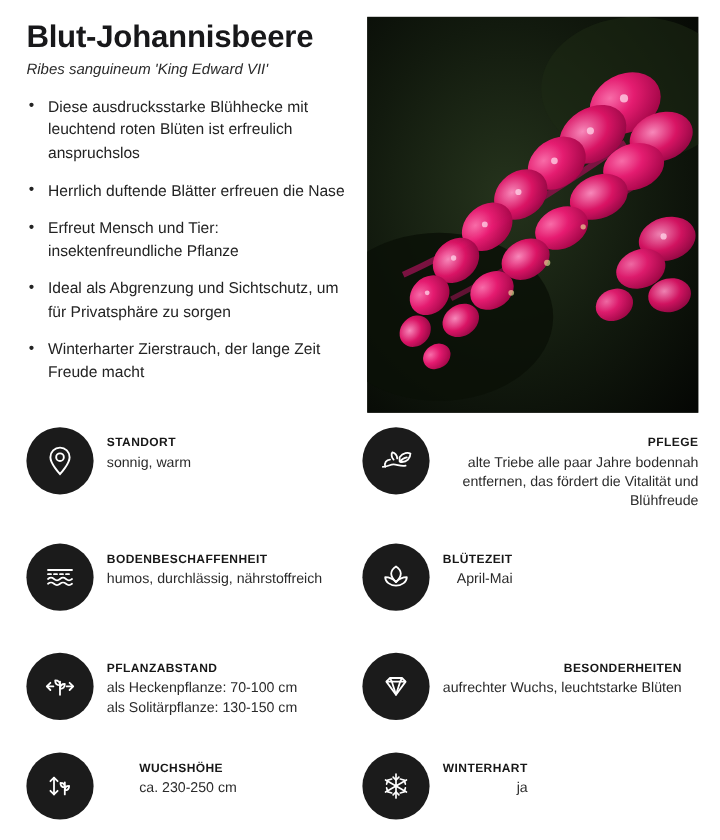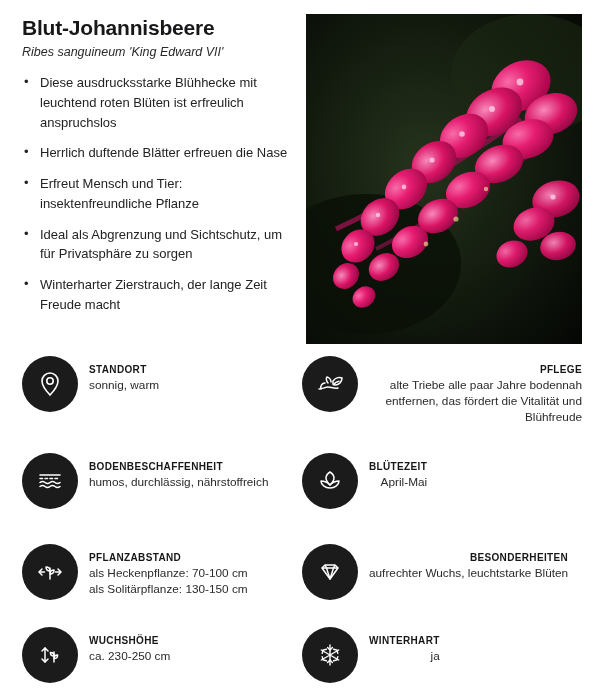--- a/index.html
+++ b/index.html
@@ -16,21 +16,21 @@
     overflow: hidden;
   }
 
   
   .intro {
     position: absolute;
     left: 22px; top: 16px;
     width: 270px;
   }
   .title {
-    font-size: 21px;
+    font-size: 26px;
     font-weight: bold;
     color: #18181a;
     letter-spacing: -0.2px;
     margin: 0 0 6px 0;
     line-height: 1.1;
   }
   .subtitle {
     font-size: 12.5px;
     font-style: italic;
     color: #2a2a2a;
@@ -289,21 +289,21 @@
           <path d="M11.5 11L15 22l3.5-11"></path>
           <path d="M10 8l1.5 3M20 8l-1.5 3"></path>
         </svg>
       </div>
       <div class="ftext">
         <p class="fhead">BESONDERHEITEN</p>
         <p class="fbody">aufrechter Wuchs, leuchtstarke Blüten</p>
       </div>
     </div>
 
-    <div class="feat col-left" style="top:271px;">
+    <div class="feat col-left" style="top:271px;gap:27px;">
       <div class="badge">
         <svg width="30" height="30" viewBox="0 0 30 30" fill="none" stroke="#fff" stroke-width="1.5" stroke-linecap="round" stroke-linejoin="round">
           <path d="M10 8v14"></path>
           <path d="M7 11l3-3 3 3"></path>
           <path d="M7 19l3 3 3-3"></path>
           <path d="M19 22V12"></path>
           <path d="M19 16c-2.2 0-3.6-1.4-3.6-3.6 2.2 0 3.6 1.4 3.6 3.6z"></path>
           <path d="M19 18.5c2.2 0 3.6-1.4 3.6-3.6-2.2 0-3.6 1.4-3.6 3.6z"></path>
         </svg>
       </div>

